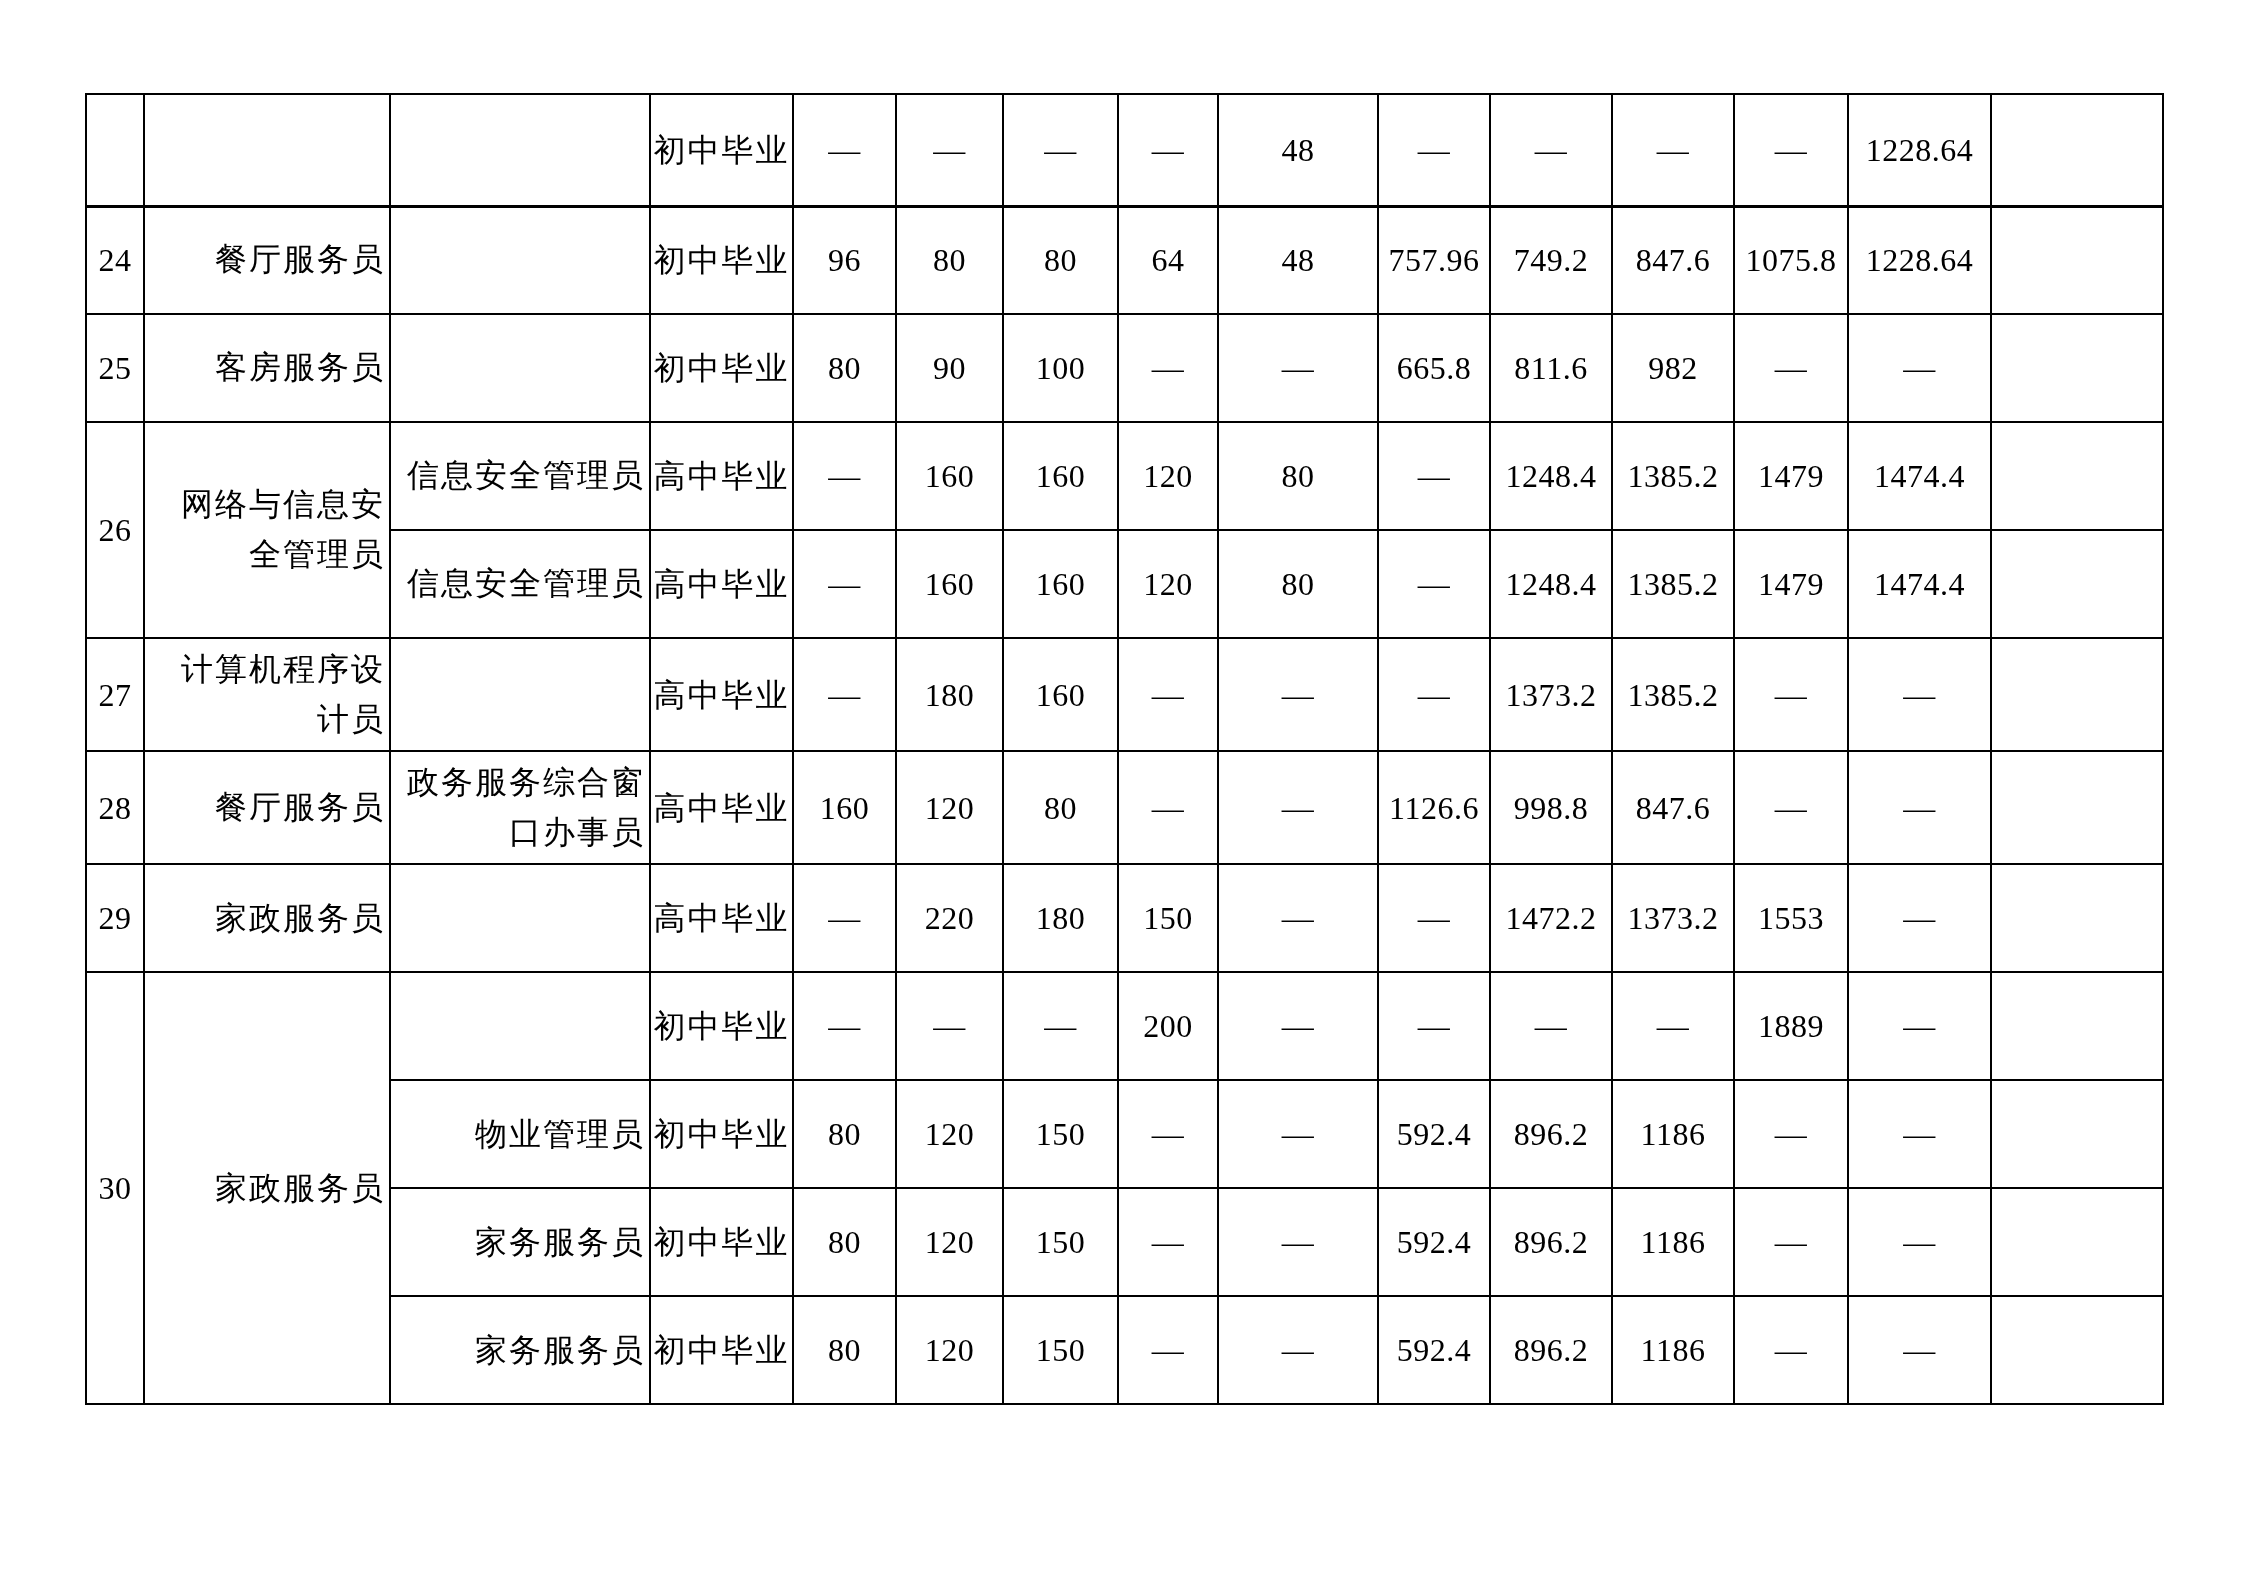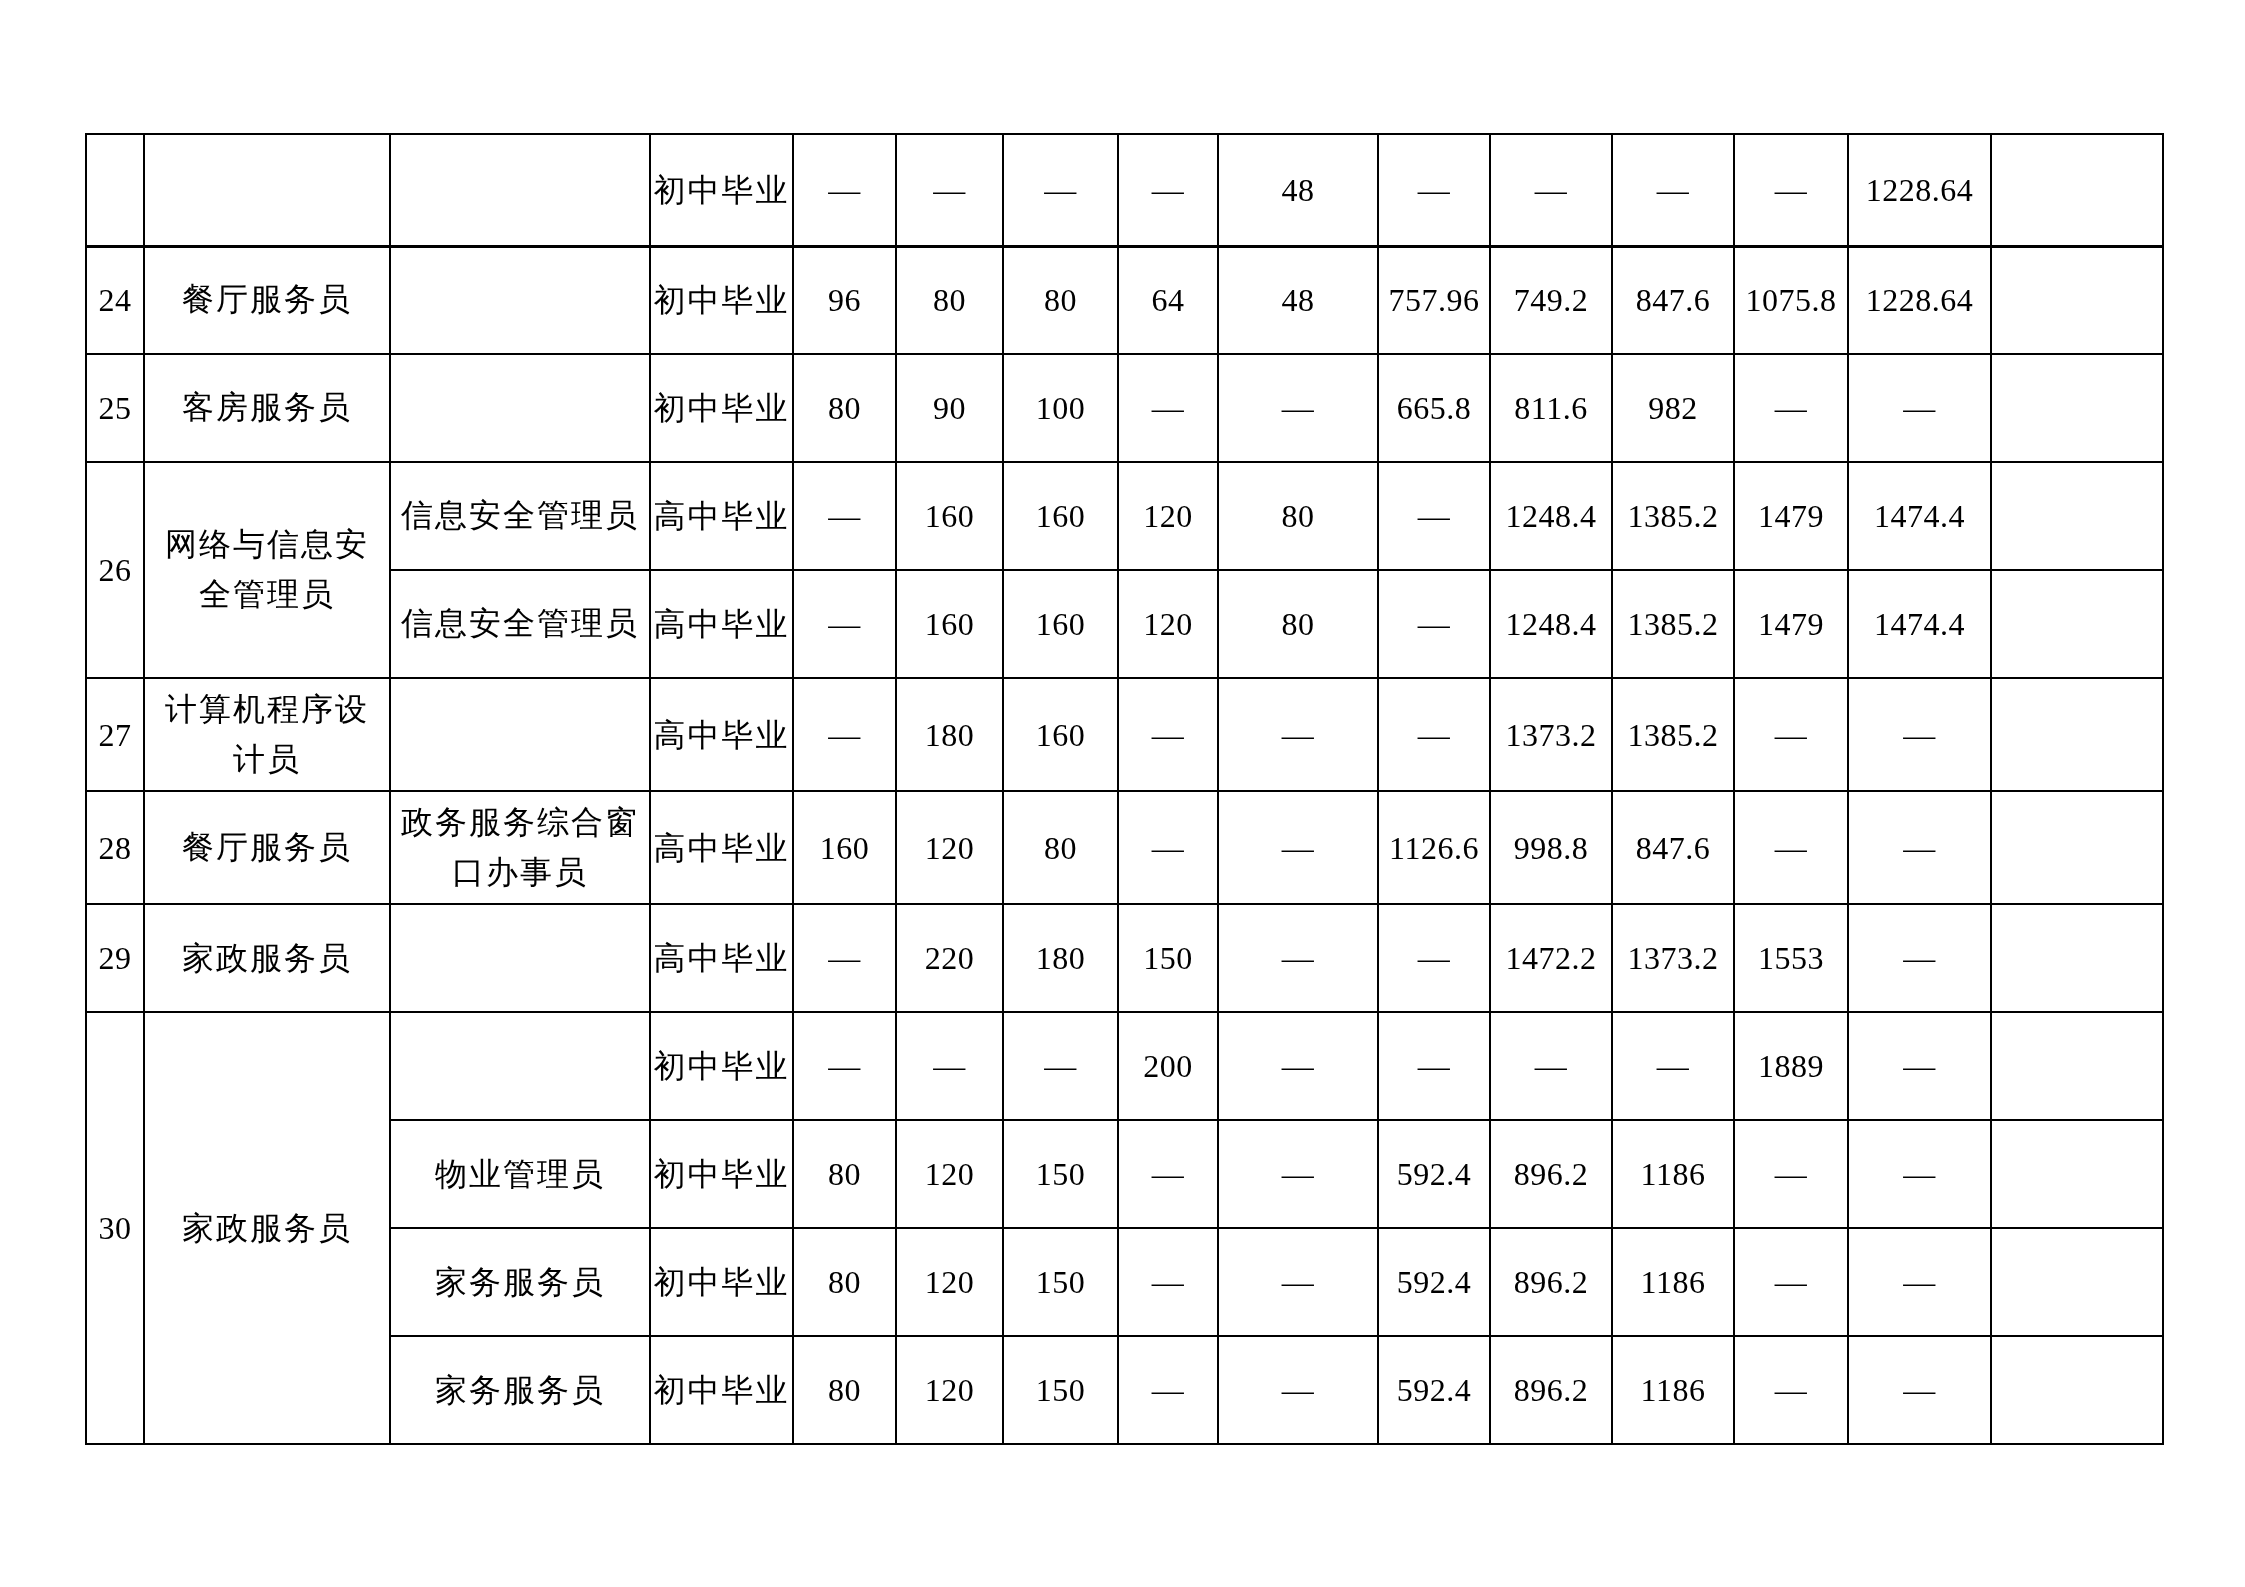--- a/index.html
+++ b/index.html
@@ -13,37 +13,36 @@
     position: relative;
     font-family: "Liberation Serif", "DejaVu Serif", serif;
   }
   table[data-name="occupation-table"] {
     position: absolute;
     left: 85px;
     top: 93px;
     width: 2077px;
     border-collapse: collapse;
     table-layout: fixed;
-    margin-top: 40px;
   }
   td {
     border: 2px solid #000000;
     color: #000000;
     font-size: 32px;
     text-align: center;
     vertical-align: middle;
     padding: 0;
     overflow: hidden;
     line-height: 1.5;
   }
   tr { height: 108px; }
   tr:first-child { height: 112px; }
   tr:first-child td { border-bottom-width: 3px; }
   td.tl {
-    text-align: center;
+    text-align: right;
     padding: 6px 4px 6px 4px;
     letter-spacing: 2px;
     line-height: 1.55;
   }
   td.cjk {
     letter-spacing: 2px;
     white-space: nowrap;
   }
   td.val {
     white-space: nowrap;

